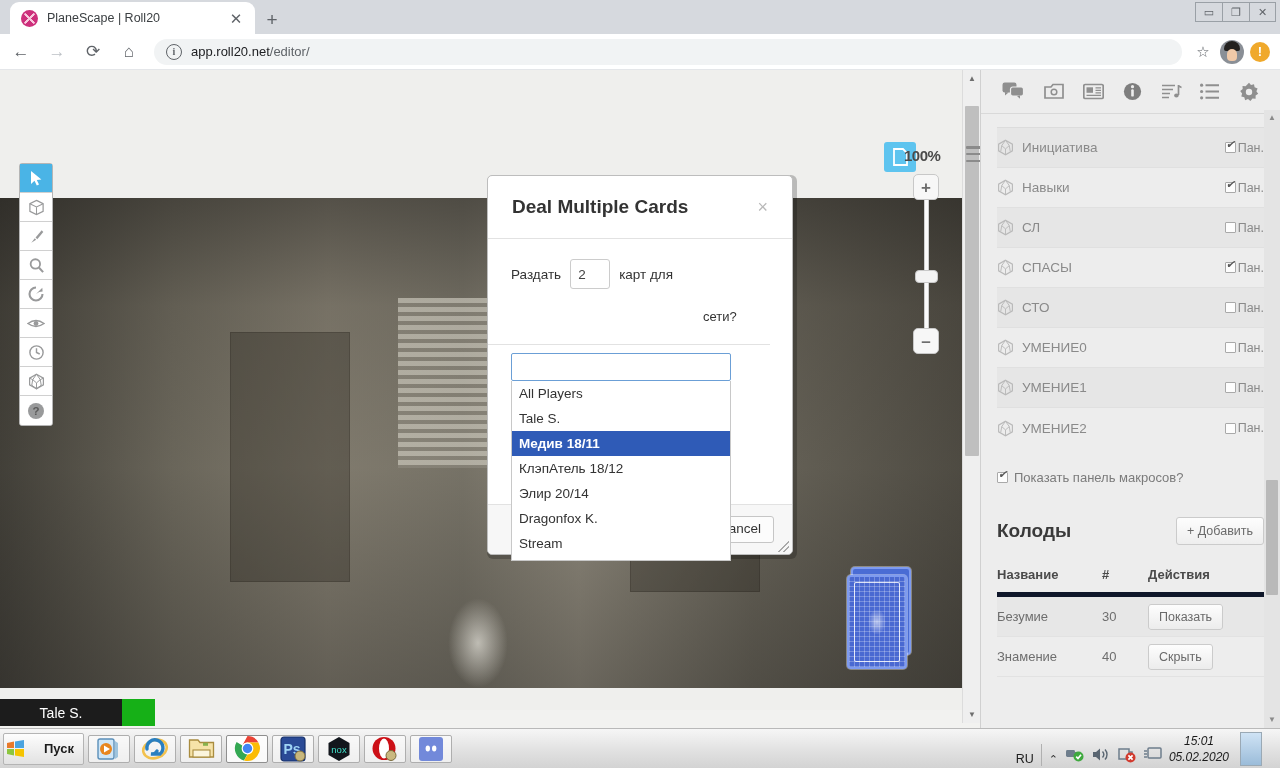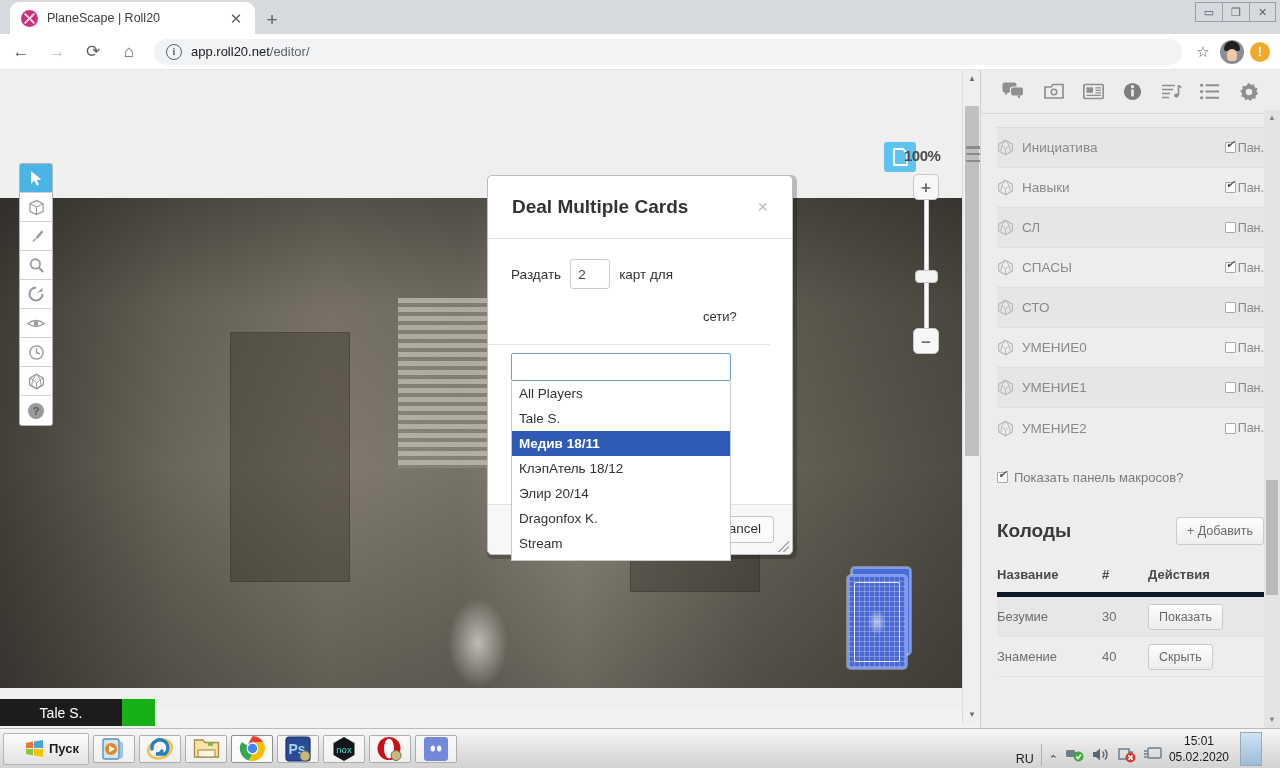--- a/index.html
+++ b/index.html
@@ -349,37 +349,37 @@
     background:#b9b9b9; border-radius:1px;
   }
 
   
   .taskbar {
     position:absolute; left:0; top:728px; width:1280px; height:40px;
     background:linear-gradient(180deg,#f6f6f6 0%, #e3e3e3 50%, #d3d3d3 100%);
     border-top:1px solid #b9b9b9; display:flex; align-items:center;
   }
   .start-btn {
-    height:32px; margin-left:3px; padding:0 9px 0 22px;
-    display:flex; align-items:center; gap:6px;
+    height:32px; margin-left:3px; padding:0 9px 0 3px;
+    display:flex; align-items:center; gap:20px;
     background:linear-gradient(180deg,#fdfdfd,#e2e2e2);
     border:1px solid #b4b4b4; border-radius:2px;
     font-size:13px; font-weight:bold; color:#1c1c1c;
   }
   .tb-item {
     width:42px; height:28px; margin-left:4px; display:flex;
     align-items:center; justify-content:center;
     border:1px solid transparent; border-radius:2px;
   }
   .tb-item.framed { border-color:#aeaeae; background:rgba(255,255,255,0.6); }
   .tb-item.active { border-color:#8f8f8f; background:rgba(255,255,255,0.85); }
   .tray { margin-left:auto; display:flex; align-items:flex-end; gap:7px; padding-right:18px; }
   .tray-lang { font-size:12.5px; color:#202020; }
   .tray-sep { width:1px; height:22px; background:#b0b0b0; }
-  .tray-clock { text-align:center; font-size:12px; color:#1a1a1a; line-height:1.35; }
+  .tray-clock { text-align:center; font-size:12px; color:#1a1a1a; line-height:1.35;font-style:italic; }
   .showdesktop { width:22px; height:34px; background:linear-gradient(180deg,#cfe3f5,#9bbcd9); border:1px solid #9aa9b5; margin-left:4px; }
 </style>
 </head>
 <body>
 
 <div class="browser">
 
   <div class="titlebar">
     <div class="tab">
       <div class="tab-favicon"></div>

